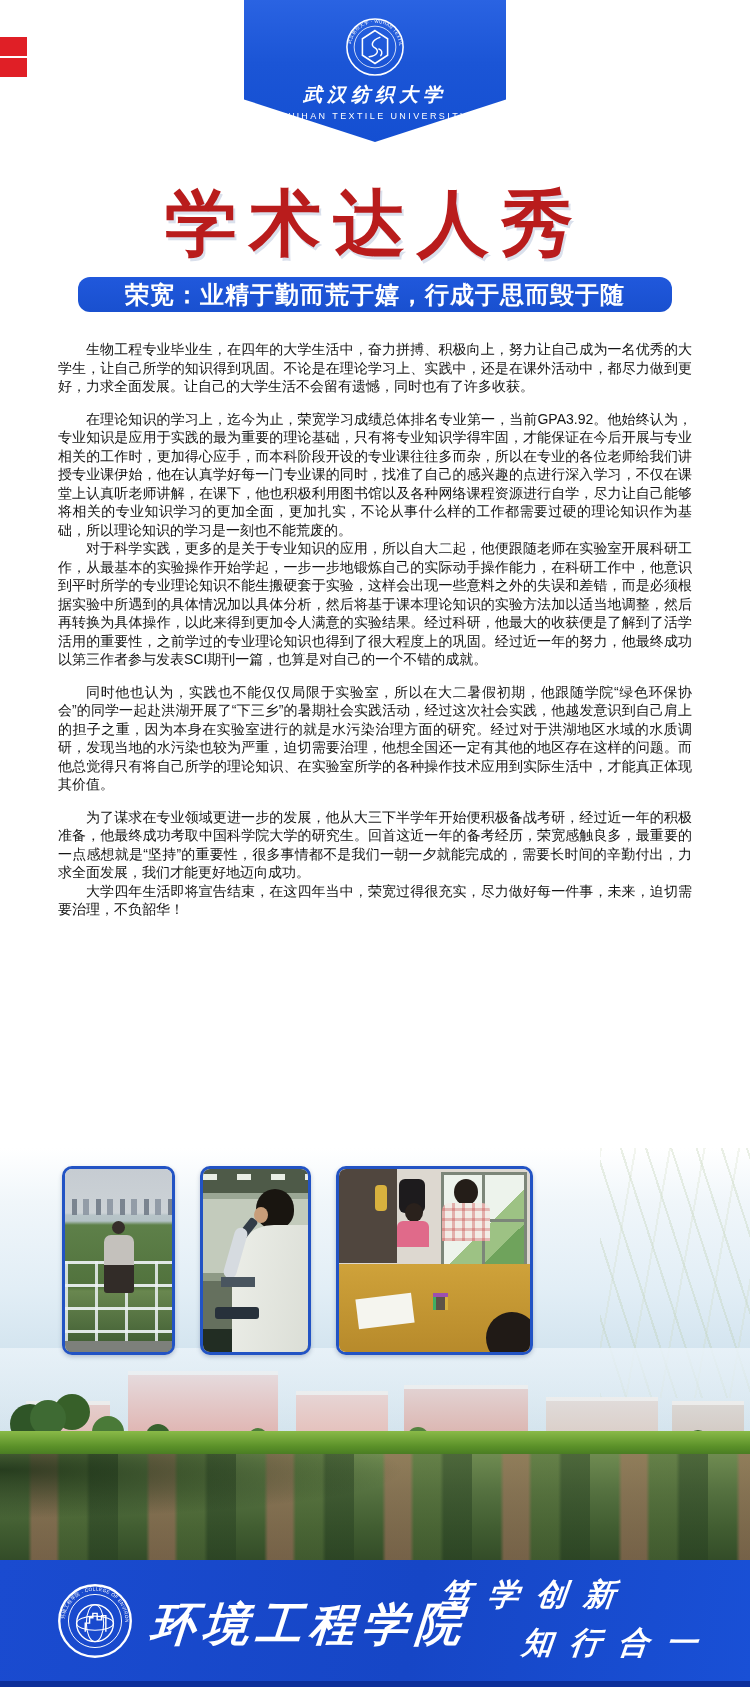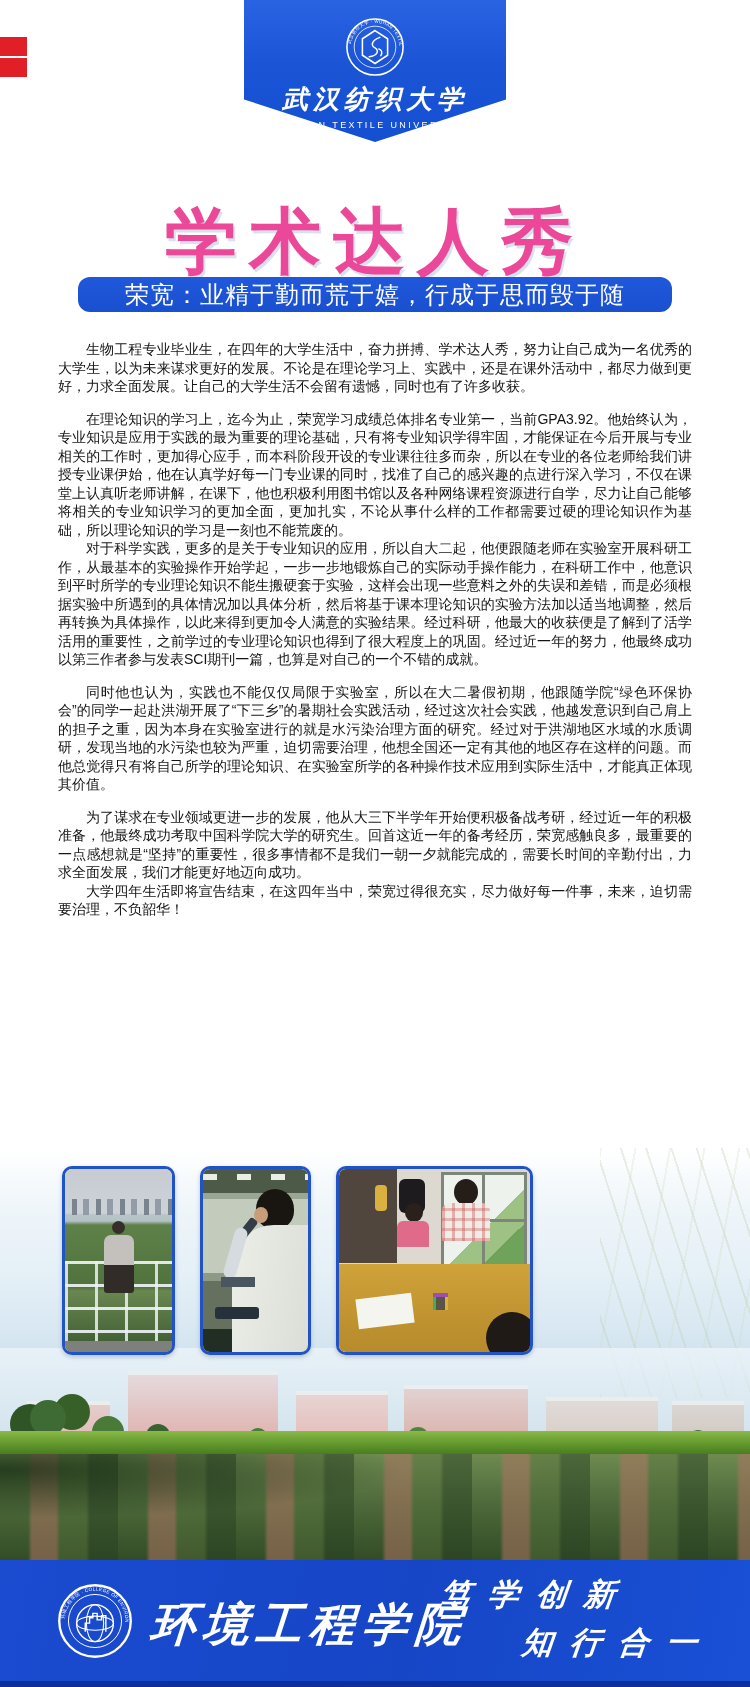--- a/index.html
+++ b/index.html
@@ -11,32 +11,32 @@
   .red-mark.m1 { top:37px; }
   .red-mark.m2 { top:58px; }
 
   
   .pennant { position:absolute; left:244px; top:0; width:262px; height:142px;
     background:linear-gradient(180deg,#2a63e2 0%,#1b55d6 45%,#144fd2 100%);
     clip-path:polygon(0 0,100% 0,100% 70%,50% 100%,0 70%);
     filter:drop-shadow(2px 3px 3px rgba(110,120,145,.5));
     display:flex; flex-direction:column; align-items:center; }
   .pennant .seal { margin-top:16px; }
-  .uni-zh { color:#fff; font-size:26px; font-weight:bold; font-style:italic;
+  .uni-zh { color:#fff; font-size:19px; font-weight:bold; font-style:italic;
     letter-spacing:5px; margin-top:4px; white-space:nowrap; }
   .uni-en { color:#fff; font-size:9px; letter-spacing:2.4px; margin-top:3px; white-space:nowrap; }
 
   
-  .main-title { position:absolute; top:194px; left:0; width:100%; text-align:center;
-    font-size:72px; font-weight:900; color:#ec4899; letter-spacing:12px;
+  .main-title { position:absolute; top:176px; left:0; width:100%; text-align:center;
+    font-size:72px; font-weight:900; color:#b91c1c; letter-spacing:12px;
     text-shadow:2px 3px 0 rgba(150,165,200,.35); white-space:nowrap; }
   .quote-bar { position:absolute; top:277px; left:78px; right:78px; height:35px;
     background:linear-gradient(180deg,#2058dc,#1950cf); border-radius:12px;
     display:flex; align-items:center; justify-content:center; }
-  .quote-bar span { color:#fff; font-size:24px; font-weight:normal; letter-spacing:1px; white-space:nowrap; }
+  .quote-bar span { color:#fff; font-size:24px; font-weight:bold; letter-spacing:1px; white-space:nowrap; }
 
   
   .article { position:absolute; top:340px; left:58px; right:58px; color:#141414;
     font-size:14px; line-height:18.5px; text-align:justify; }
   .article p { text-indent:2em; }
   .article p.gap { margin-top:14px; }
 
   
   .scene { position:absolute; top:1148px; left:0; width:750px; height:412px;
     background:linear-gradient(180deg,#ffffff 0px,#f0f6fa 55px,#e2eef6 140px,#d3e4ef 205px,#cfe0ea 300px); }
@@ -168,21 +168,21 @@
     <div class="uni-en">WUHAN TEXTILE UNIVERSITY</div>
   </div>
 
   <div class="main-title">学术达人秀</div>
 
   <div class="quote-bar">
     <span>荣宽：业精于勤而荒于嬉，行成于思而毁于随</span>
   </div>
 
   <div class="article">
-    <p class="para">生物工程专业毕业生，在四年的大学生活中，奋力拼搏、学术达人秀，努力让自己成为一名优秀的大学生，以为未来谋求更好的发展。不论是在理论学习上、实践中，还是在课外活动中，都尽力做到更好，力求全面发展。让自己的大学生活不会留有遗憾，同时也有了许多收获。</p>
+    <p class="para">生物工程专业毕业生，在四年的大学生活中，奋力拼搏、积极向上，努力让自己成为一名优秀的大学生，让自己所学的知识得到巩固。不论是在理论学习上、实践中，还是在课外活动中，都尽力做到更好，力求全面发展。让自己的大学生活不会留有遗憾，同时也有了许多收获。</p>
     <p class="para gap">在理论知识的学习上，迄今为止，荣宽学习成绩总体排名专业第一，当前GPA3.92。他始终认为，专业知识是应用于实践的最为重要的理论基础，只有将专业知识学得牢固，才能保证在今后开展与专业相关的工作时，更加得心应手，而本科阶段开设的专业课往往多而杂，所以在专业的各位老师给我们讲授专业课伊始，他在认真学好每一门专业课的同时，找准了自己的感兴趣的点进行深入学习，不仅在课堂上认真听老师讲解，在课下，他也积极利用图书馆以及各种网络课程资源进行自学，尽力让自己能够将相关的专业知识学习的更加全面，更加扎实，不论从事什么样的工作都需要过硬的理论知识作为基础，所以理论知识的学习是一刻也不能荒废的。</p>
     <p class="para">对于科学实践，更多的是关于专业知识的应用，所以自大二起，他便跟随老师在实验室开展科研工作，从最基本的实验操作开始学起，一步一步地锻炼自己的实际动手操作能力，在科研工作中，他意识到平时所学的专业理论知识不能生搬硬套于实验，这样会出现一些意料之外的失误和差错，而是必须根据实验中所遇到的具体情况加以具体分析，然后将基于课本理论知识的实验方法加以适当地调整，然后再转换为具体操作，以此来得到更加令人满意的实验结果。经过科研，他最大的收获便是了解到了活学活用的重要性，之前学过的专业理论知识也得到了很大程度上的巩固。经过近一年的努力，他最终成功以第三作者参与发表SCI期刊一篇，也算是对自己的一个不错的成就。</p>
     <p class="para gap">同时他也认为，实践也不能仅仅局限于实验室，所以在大二暑假初期，他跟随学院“绿色环保协会”的同学一起赴洪湖开展了“下三乡”的暑期社会实践活动，经过这次社会实践，他越发意识到自己肩上的担子之重，因为本身在实验室进行的就是水污染治理方面的研究。经过对于洪湖地区水域的水质调研，发现当地的水污染也较为严重，迫切需要治理，他想全国还一定有其他的地区存在这样的问题。而他总觉得只有将自己所学的理论知识、在实验室所学的各种操作技术应用到实际生活中，才能真正体现其价值。</p>
     <p class="para gap">为了谋求在专业领域更进一步的发展，他从大三下半学年开始便积极备战考研，经过近一年的积极准备，他最终成功考取中国科学院大学的研究生。回首这近一年的备考经历，荣宽感触良多，最重要的一点感想就是“坚持”的重要性，很多事情都不是我们一朝一夕就能完成的，需要长时间的辛勤付出，力求全面发展，我们才能更好地迈向成功。</p>
     <p class="para">大学四年生活即将宣告结束，在这四年当中，荣宽过得很充实，尽力做好每一件事，未来，迫切需要治理，不负韶华！</p>
   </div>
 
   <div class="scene">
     <div class="willow"></div>
 

